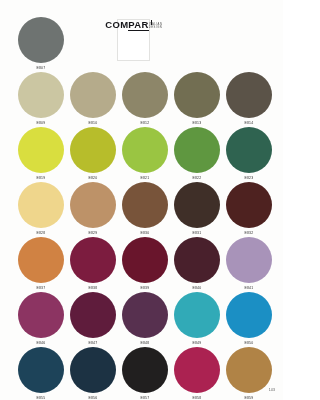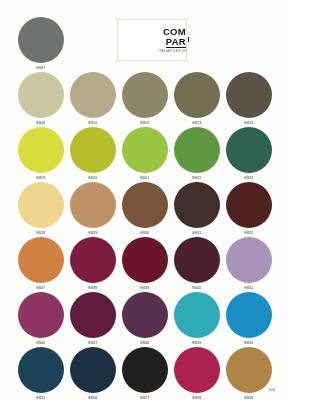--- a/index.html
+++ b/index.html
@@ -26,28 +26,28 @@
     position: absolute;
     top: 0;
     left: 0;
     width: 283px;
     height: 70px;
   }
   .logo-box {
     position: absolute;
     left: 117px;
     top: 19px;
-    width: 70px;
+    width: 33px;
     height: 42px;
     background: #ffffff;
     border: 1px solid #e2e2e0;
     box-sizing: border-box;
     display: flex;
-    flex-direction: column;
-    align-items: flex-end;
+    flex-direction: row;
+    align-items: flex-start;
     justify-content: center;
   }
   .logo-line {
     font-family: "Liberation Sans", sans-serif;
     font-weight: bold;
     font-size: 9.5px;
     letter-spacing: 0.3px;
     color: #16161a;
     line-height: 10px;
     position: relative;

